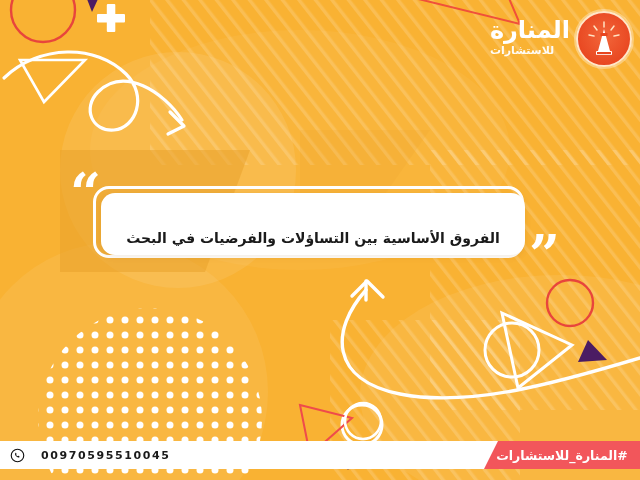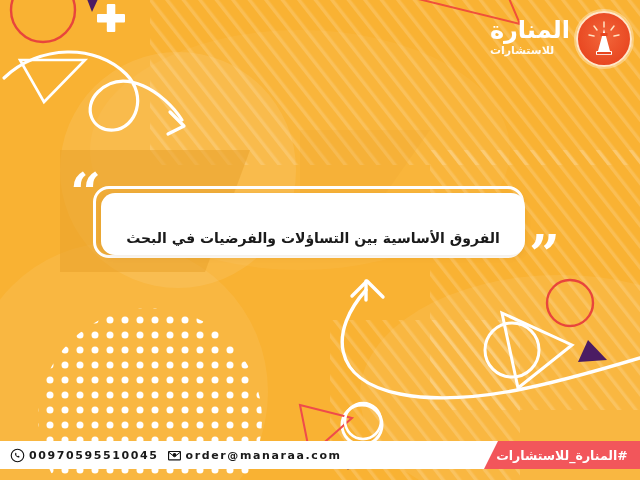--- a/index.html
+++ b/index.html
@@ -50,21 +50,21 @@
   
   .footer{
     position:absolute;left:0;bottom:11px;width:640px;height:28px;
     background:#FFFFFF;display:flex;align-items:center;
   }
   .footer-items{
     flex:1;display:flex;align-items:center;gap:8px;padding-left:10px;
     color:#1A1A1A;font-size:11px;font-weight:700;letter-spacing:1.6px;
     white-space:nowrap;
   }
-  .f-item{display:flex;align-items:center;gap:4px;}
+  .f-item{display:flex;align-items:center;gap:16px;}
   .f-txt{line-height:1;}
   .hashtag-wrap{
     position:relative;height:28px;width:156px;flex:none;
     background:#F2565B;
     clip-path:polygon(14px 0,100% 0,100% 100%,0 100%);
     display:flex;align-items:center;justify-content:center;
   }
   .hashtag{direction:rtl;color:#FFFFFF;font-size:12.5px;font-weight:700;letter-spacing:.2px;}
 </style>
 </head>
@@ -199,28 +199,20 @@
 
       <div class="f-item">
         <svg width="15" height="15" viewBox="0 0 24 24">
           <circle cx="12" cy="12" r="10" fill="none" stroke="#111" stroke-width="1.8"></circle>
           <path d="M8.6 7.6c.5-.2 1 0 1.2.5l.6 1.3c.1.3 0 .6-.2.8l-.5.4c.5 1.1 1.4 2 2.5 2.5l.4-.5c.2-.2.5-.3.8-.2l1.3.6c.5.2.7.7.5 1.2-.3.8-1.2 1.2-2 1-2.6-.6-4.6-2.6-5.2-5.2-.2-.8.2-1.7 1-2z" fill="#111"></path>
         </svg>
         <span class="f-txt">00970595510045</span>
       </div>
 
 
-      <div class="f-item">
-        <svg width="15" height="15" viewBox="0 0 24 24">
-          <rect x="2.5" y="5.5" width="19" height="13.5" rx="1" fill="none" stroke="#111" stroke-width="1.8"></rect>
-          <path d="M2.5 6.5 L12 14 L21.5 6.5" fill="none" stroke="#111" stroke-width="1.6"></path>
-          <circle cx="12" cy="11" r="3" fill="#111"></circle>
-        </svg>
-        <span class="f-txt">order@manaraa.com</span>
-      </div>
     </div>
 
     <div class="hashtag-wrap">
       <span class="hashtag">#المنارة_للاستشارات</span>
     </div>
   </div>
 
 </div>
 
 </body></html>

